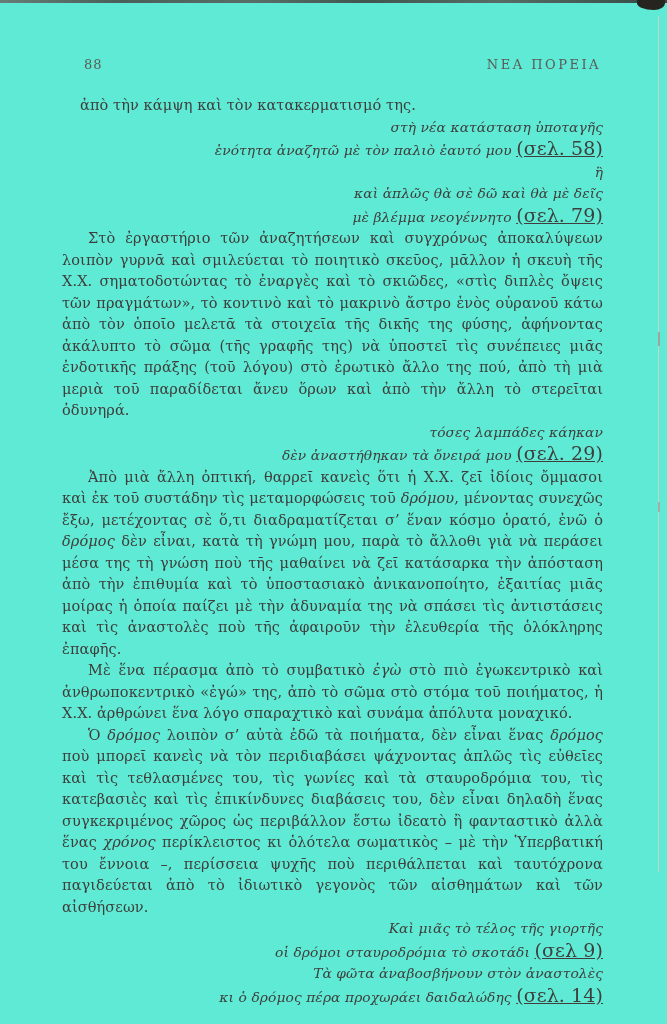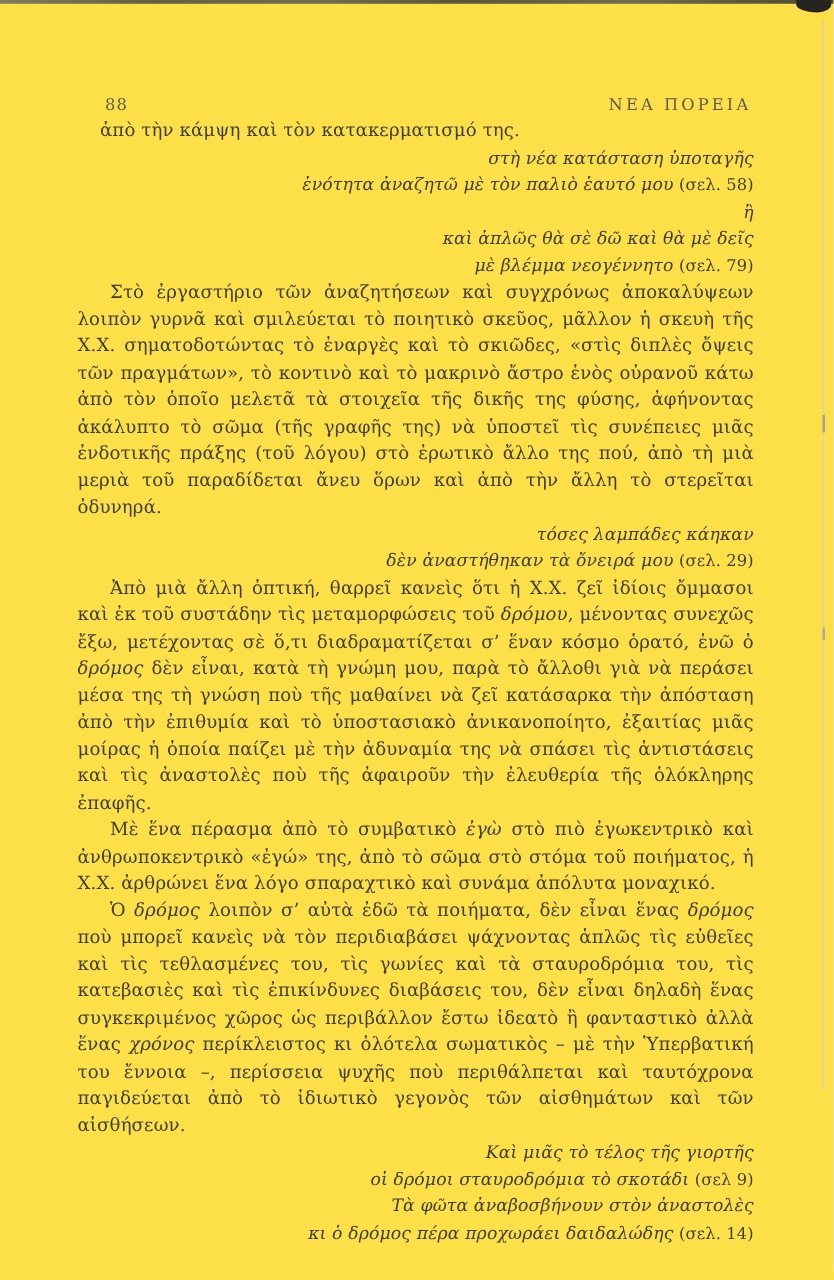--- a/index.html
+++ b/index.html
@@ -1,19 +1,19 @@
 <!DOCTYPE html>
 <html><head>
 <meta charset="utf-8">
 <style>
   html,body{margin:0;padding:0;background:#e9e9e7;}
   .page{
     position:relative;
     width:667px;height:1024px;
-    background:#fde047;
+    background:#5eead4;
     overflow:hidden;
     font-family:"DejaVu Serif", serif;
     color:#3f3e3c;
   }
   
   .scan-top{
     position:absolute;top:0;left:0;width:100%;height:3px;
     background:linear-gradient(90deg,#6a6a68 0%,#474745 18%,#585856 38%,#3c3c3a 55%,#565654 75%,#2e2e2c 100%);
     opacity:.85;
   }
@@ -32,38 +32,38 @@
     position:absolute;bottom:5px;left:0;width:100%;height:2px;
     background:repeating-linear-gradient(90deg,#dddddark 0,#d9d9d4 0 72px,transparent 72px 112px);
   }
   
   .running-head{
     position:absolute;top:57px;left:84px;right:66px;
     display:flex;justify-content:space-between;align-items:baseline;
     font-size:13px;color:#5c5a56;
   }
   .running-head .folio{letter-spacing:1px;}
-  .running-head .journal{letter-spacing:2.5px;margin-top:20px;}
+  .running-head .journal{letter-spacing:2.5px;}
   
   .text{
     position:absolute;top:95px;left:62px;width:541px;
     font-size:14.5px;line-height:21.5px;
     text-align:justify;
     letter-spacing:.1px;
   }
   .text p{margin:0;text-indent:26px;}
   .text p.noindent{text-indent:0;margin-left:18px;}
   .text em{font-style:italic;}
   .verse{
     text-align:right;
     font-size:13.8px;
     line-height:21.5px;
   }
   .verse em{font-style:italic;}
-  .verse .ref{font-style:normal;font-size:13px;}
+  .verse .ref{font-style:normal;font-size:19px;text-decoration:underline;}
   .ind1{margin-left:88px;}
   .ind2{margin-left:130px;}
   .ind3{margin-left:155px;}
 </style>
 </head>
 <body>
 
 <div class="page">
   <div class="scan-top"></div>
   <div class="scan-corner"></div>

